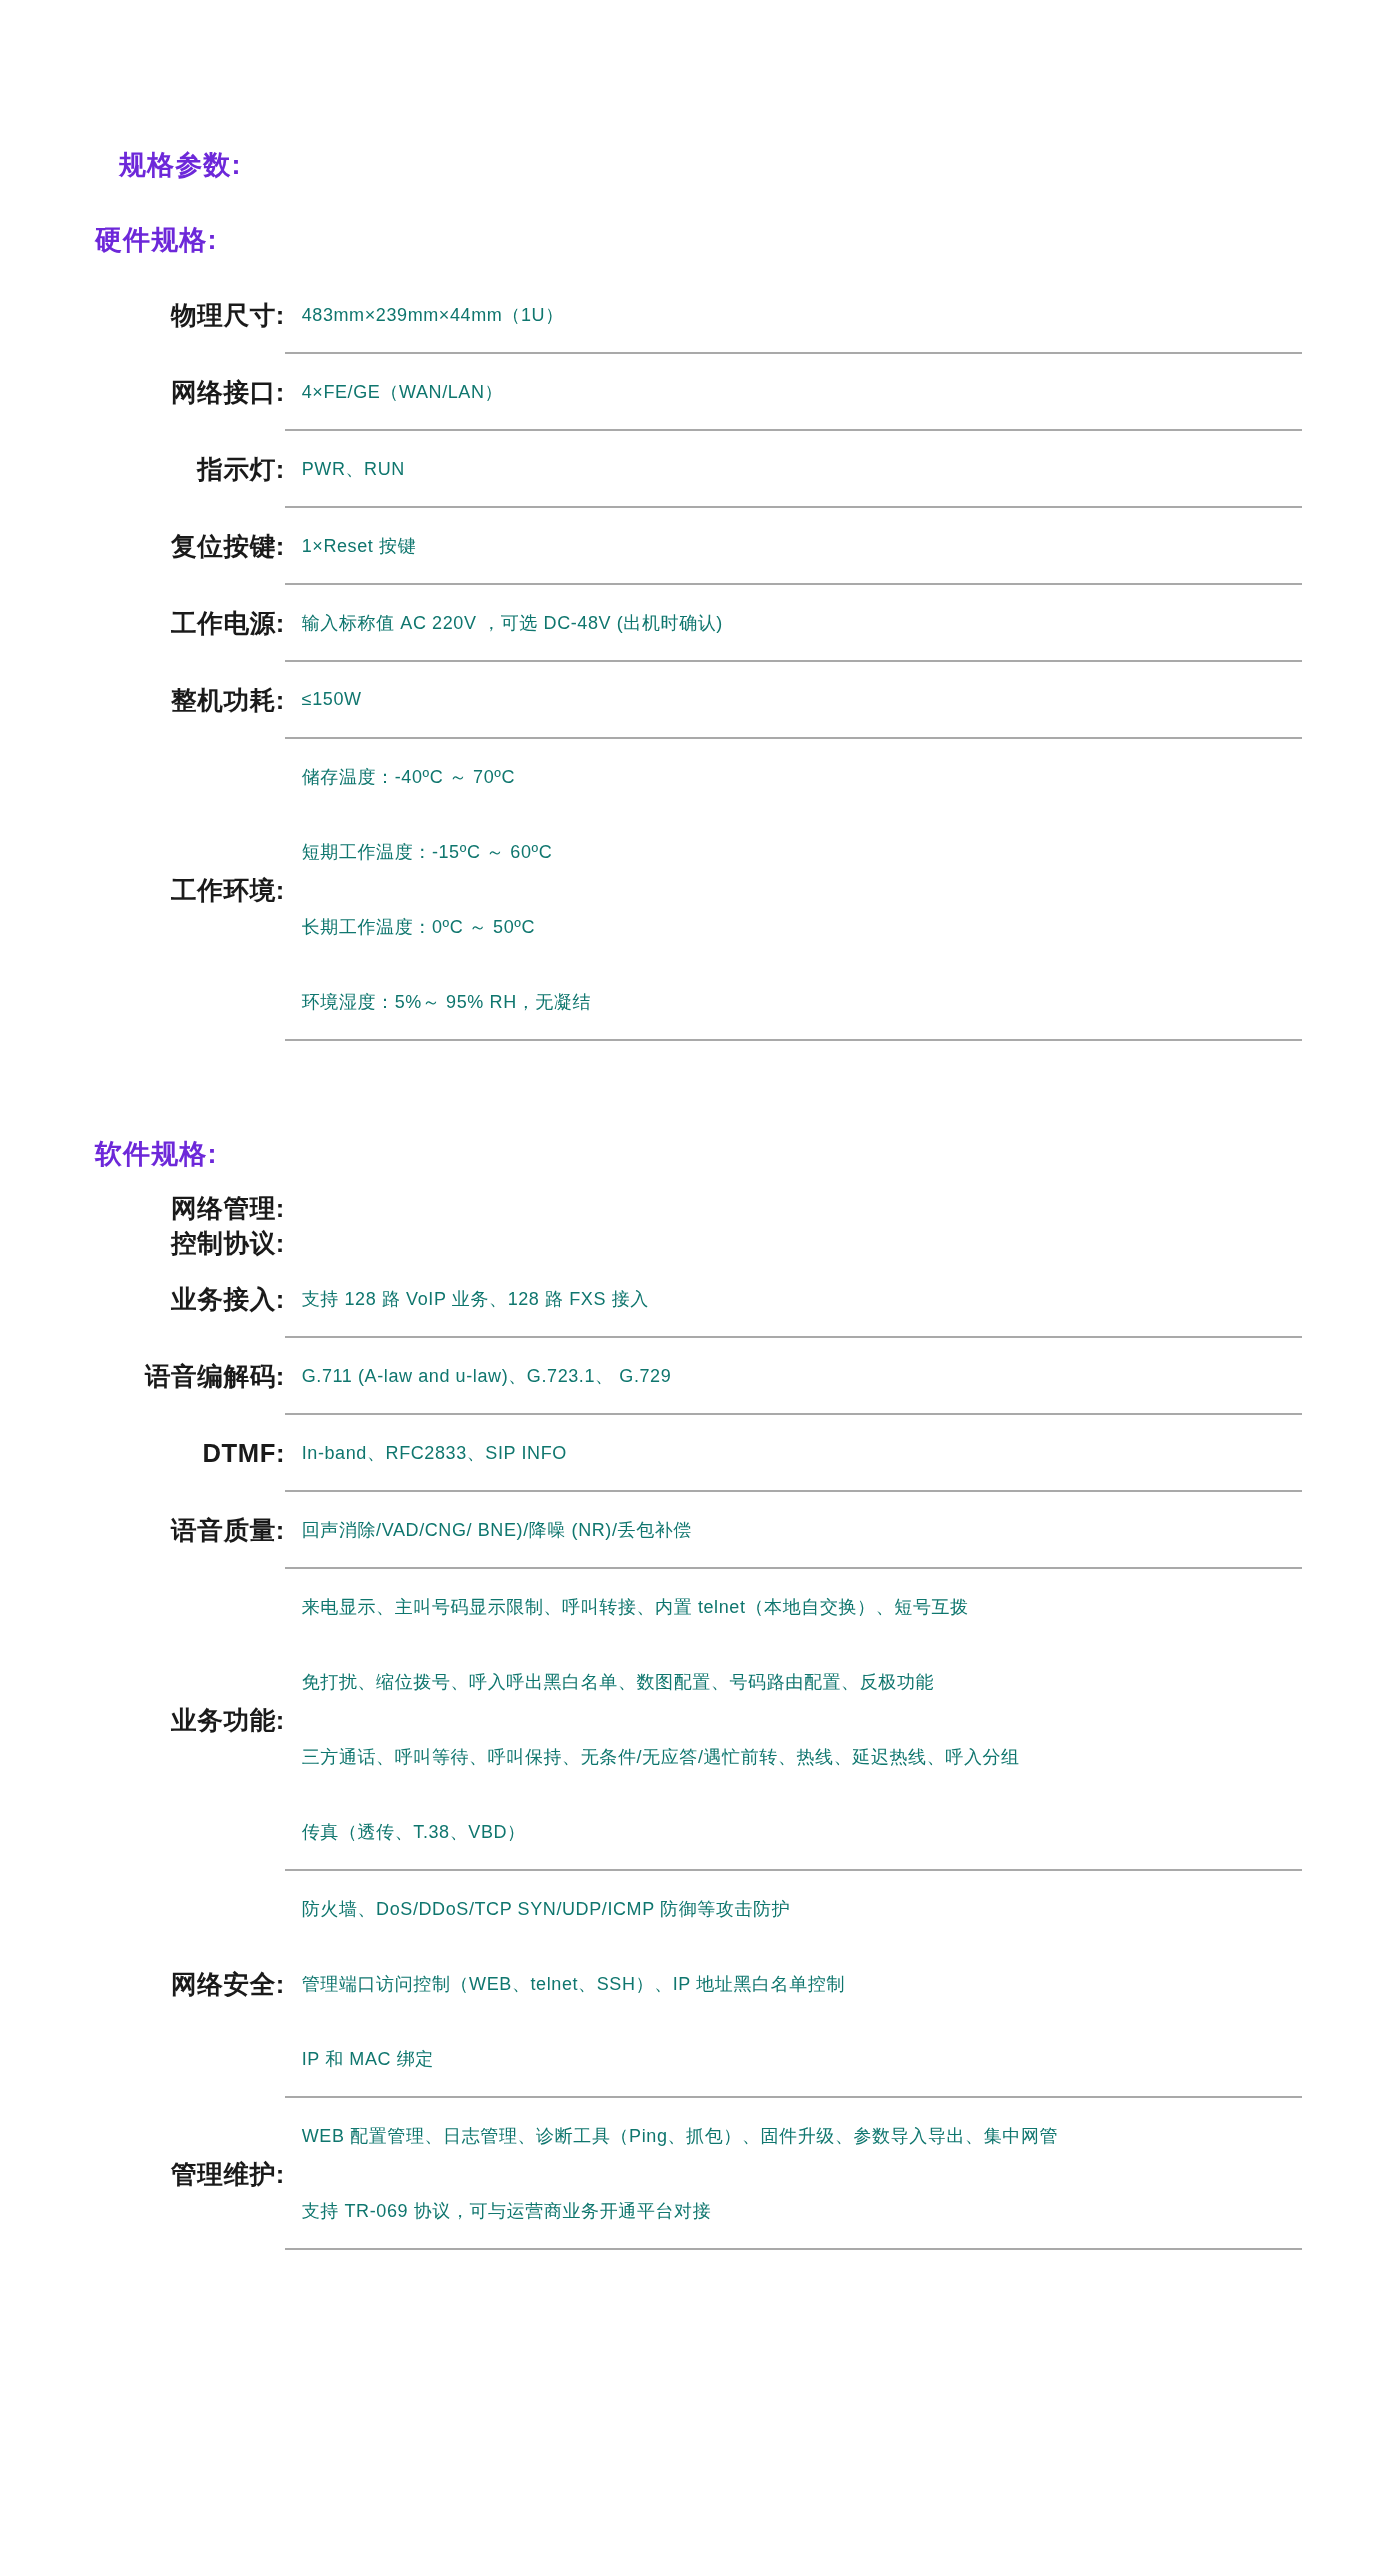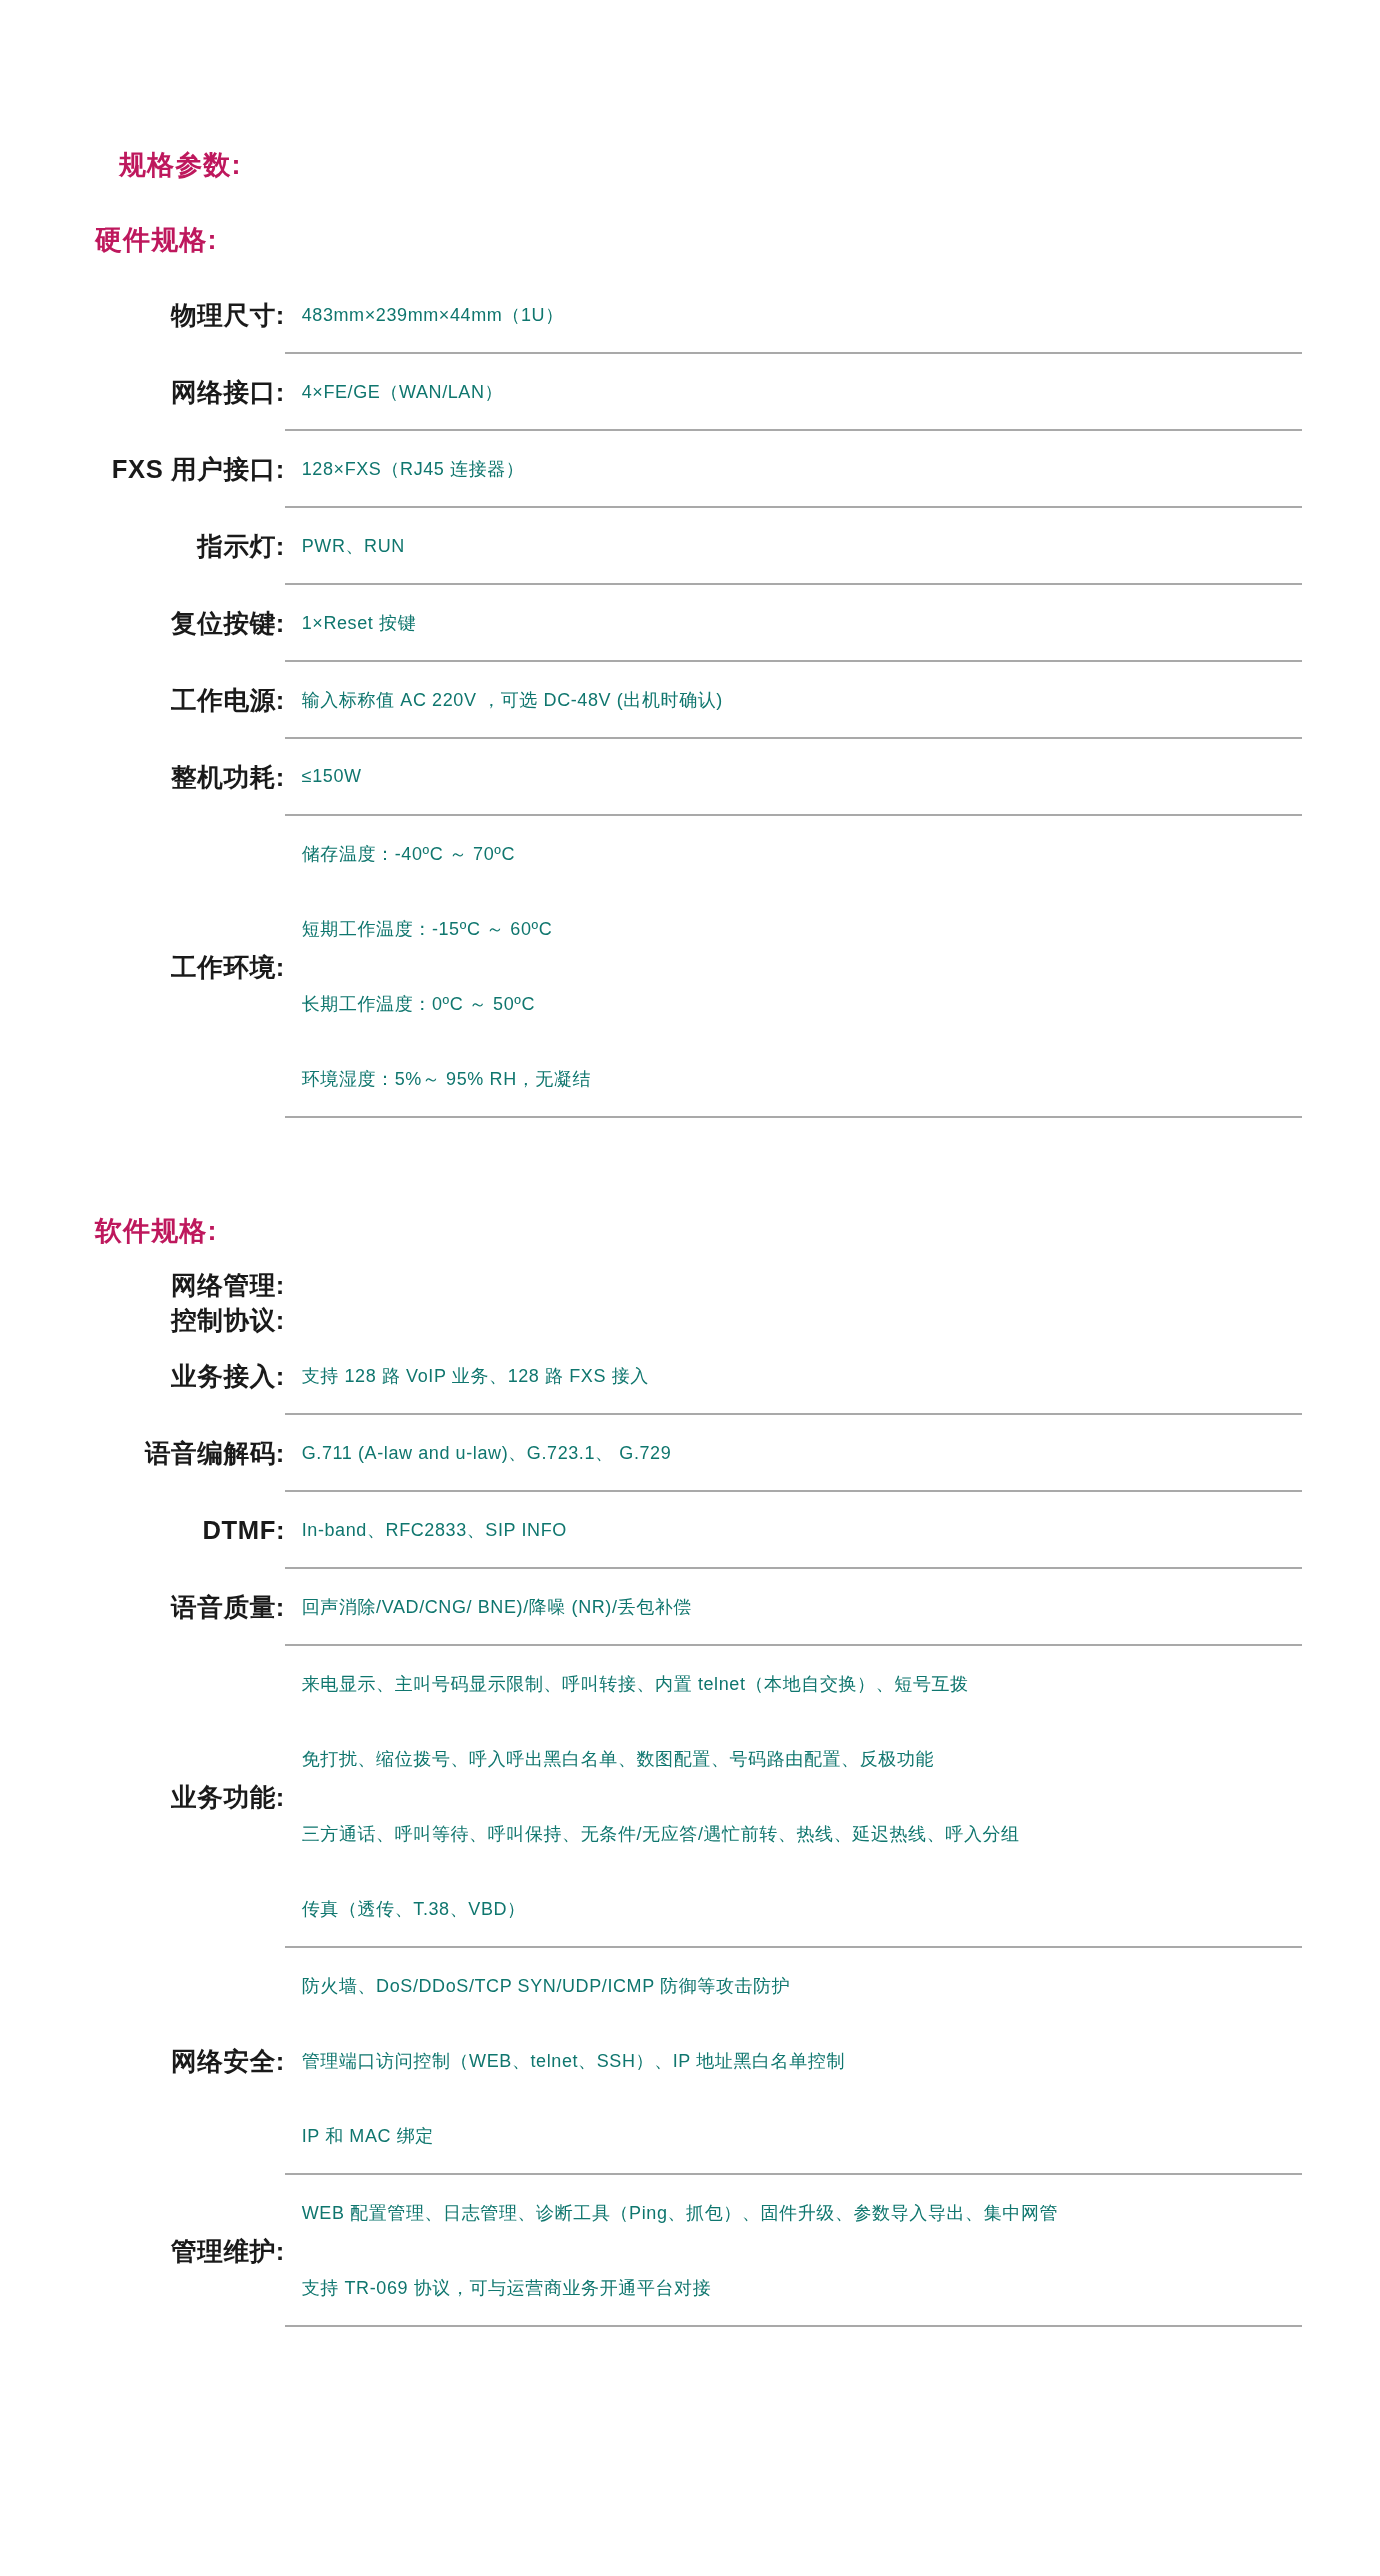--- a/index.html
+++ b/index.html
@@ -21,21 +21,21 @@
     padding-top: 127px;
     width: 1380px;
   }
 
   .heading {
     height: 75px;
     display: flex;
     align-items: center;
     font-size: 27px;
     font-weight: bold;
-    color: #be185d;
+    color: #6d28d9;
     margin-left: 95px;
     letter-spacing: 1.1px;
   }
   .heading.indent { margin-left: 119px; }
 
   .gap-line { height: 75px; }
 
   .spec-table {
     width: 1302px;
   }
@@ -95,26 +95,20 @@
       </div>
     </div>
 
     <div class="row">
       <div class="label">网络接口:</div>
       <div class="value">
         <div class="line">4×FE/GE（WAN/LAN）</div>
       </div>
     </div>
 
-    <div class="row">
-      <div class="label">FXS 用户接口:</div>
-      <div class="value">
-        <div class="line">128×FXS（RJ45 连接器）</div>
-      </div>
-    </div>
 
     <div class="row">
       <div class="label">指示灯:</div>
       <div class="value">
         <div class="line">PWR、RUN</div>
       </div>
     </div>
 
     <div class="row">
       <div class="label">复位按键:</div>

